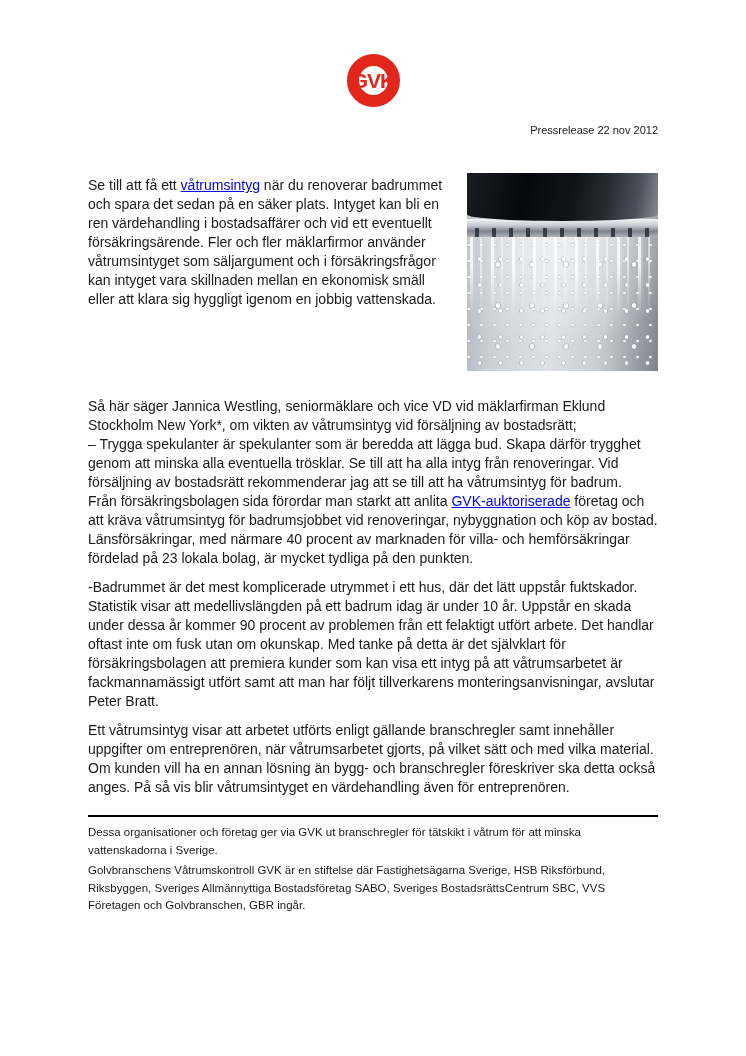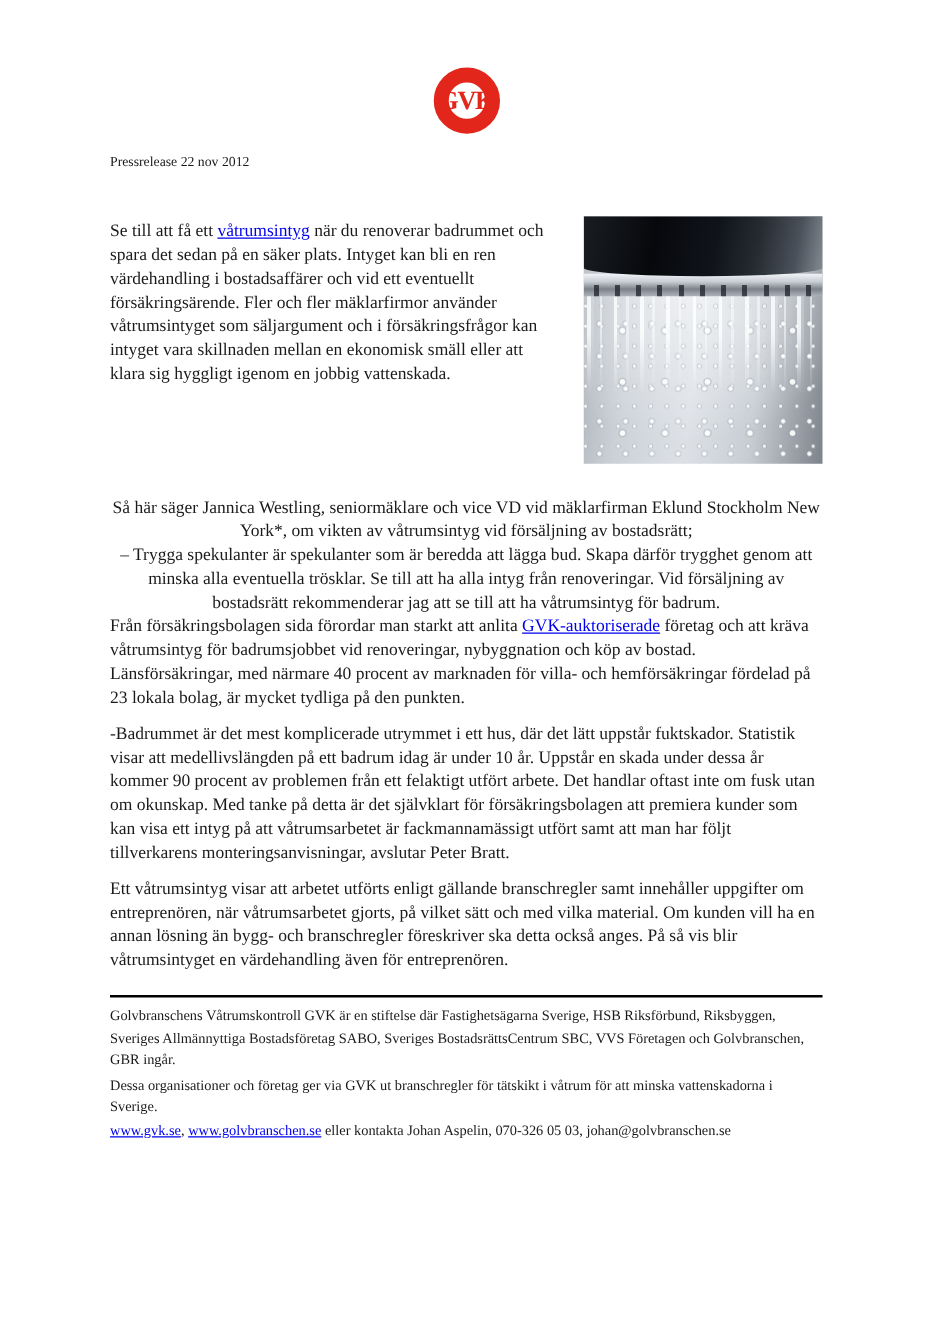--- a/index.html
+++ b/index.html
@@ -9,41 +9,41 @@
   }
   *{box-sizing:border-box;}
   html,body{margin:0;padding:0;background:#ffffff;}
   .page{
     position:relative;
     width:746px;height:1056px;
     margin:0 auto;
     background:#fff;
     padding:0 88px;
     overflow:hidden;
-    font-family:Liberation Serif, serif;
+    font-family:Liberation Sans, sans-serif;
     color:var(--ink);
   }
   
   .logo-row{padding-top:54px;display:flex;justify-content:center;}
   .logo{
     width:53px;height:53px;
     border:12px solid var(--red);
     border-radius:50%;
     background:#fff;
     display:flex;align-items:center;justify-content:center;
   }
   .logo-text{
     font-size:21px;font-weight:700;color:var(--red);
     letter-spacing:-1px;line-height:1;
   }
   
-  .dateline{margin-top:16px;font-size:11px;line-height:1.4;}
+  .dateline{margin-top:16px;font-size:11px;line-height:1.4;text-align:right;}
   .title{font-size:19px;font-weight:400;margin:0 0 17px;}
   .body{font-size:14px;line-height:19px;margin:0 0 10px;}
-  .block{display:block;text-align:center;}
+  .block{display:block;}
   .footnote{font-size:11px;line-height:1.4;margin:0 0 13px;}
   .small{font-size:11.5px;line-height:17.5px;margin:0;}
   .small + .small{margin-top:3px;}
   .more-info{font-weight:700;font-size:12px;margin-top:12px;}
   .contact{font-size:11.5px;margin-top:3px;}
   .link{color:var(--blue);text-decoration:underline;cursor:pointer;}
   
   .intro-section{margin-top:38px;display:flex;align-items:flex-start;}
   .intro-text{width:358px;}
   .intro-para{margin:0;}
@@ -125,19 +125,18 @@
 
   <p class="body"><span>Från försäkringsbolagen sida förordar man starkt att anlita </span><a class="link">GVK-auktoriserade</a><span> företag och att kräva våtrumsintyg för badrumsjobbet vid renoveringar, nybyggnation och köp av bostad. Länsförsäkringar, med närmare 40 procent av marknaden för villa- och hemförsäkringar fördelad på 23 lokala bolag, är mycket tydliga på den punkten.</span></p>
 
 
   <p class="body">-Badrummet är det mest komplicerade utrymmet i ett hus, där det lätt uppstår fuktskador. Statistik visar att medellivslängden på ett badrum idag är under 10 år. Uppstår en skada under dessa år kommer 90 procent av problemen från ett felaktigt utfört arbete. Det handlar oftast inte om fusk utan om okunskap. Med tanke på detta är det självklart för försäkringsbolagen att premiera kunder som kan visa ett intyg på att våtrumsarbetet är fackmannamässigt utfört samt att man har följt tillverkarens monteringsanvisningar, avslutar Peter Bratt.</p>
 
   <p class="body">Ett våtrumsintyg visar att arbetet utförts enligt gällande branschregler samt innehåller uppgifter om entreprenören, när våtrumsarbetet gjorts, på vilket sätt och med vilka material. Om kunden vill ha en annan lösning än bygg- och branschregler föreskriver ska detta också anges. På så vis blir våtrumsintyget en värdehandling även för entreprenören.</p>
 
   <hr class="divider">
 
+  <p class="small">Dessa organisationer och företag ger via GVK ut branschregler för tätskikt i våtrum för att minska vattenskadorna i Sverige.</p>
   <p class="small">Golvbranschens Våtrumskontroll GVK är en stiftelse där Fastighetsägarna Sverige, HSB Riksförbund, Riksbyggen, Sveriges Allmännyttiga Bostadsföretag SABO, Sveriges BostadsrättsCentrum SBC, VVS Företagen och Golvbranschen, GBR ingår.</p>
-  <p class="small">Dessa organisationer och företag ger via GVK ut branschregler för tätskikt i våtrum för att minska vattenskadorna i Sverige.</p>
 
 
-  <div class="contact"><a class="link">www.gvk.se</a><span>, </span><a class="link">www.golvbranschen.se</a><span> eller kontakta Johan Aspelin, 070-326 05 03, johan@golvbranschen.se</span></div>
 
 </div>
 
 </body></html>

